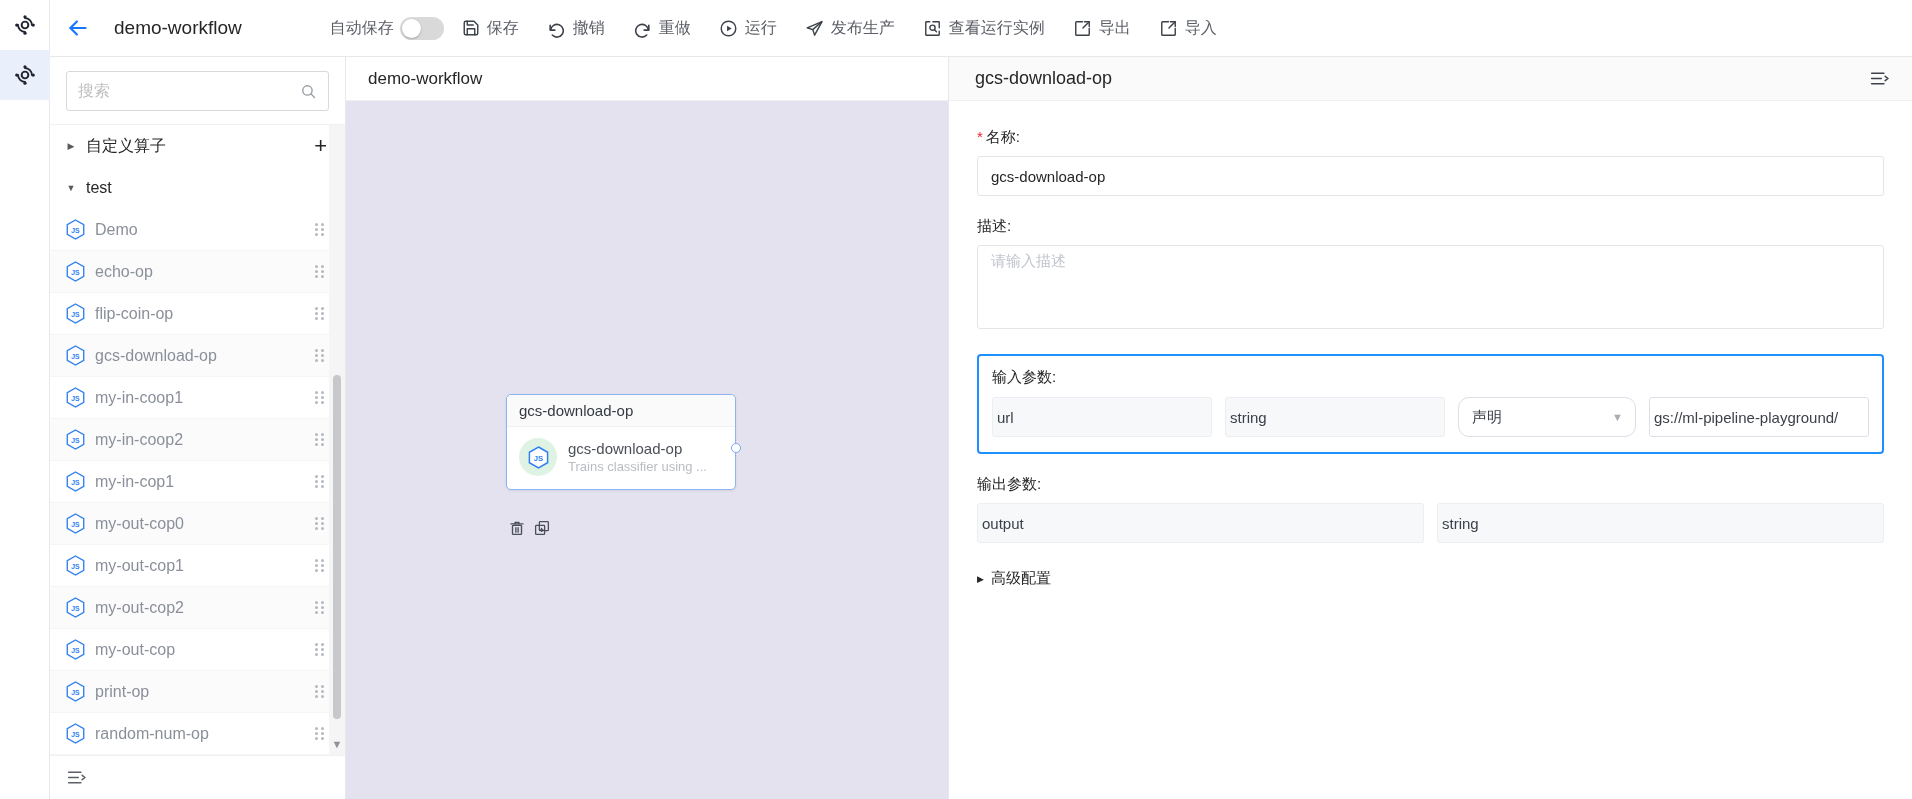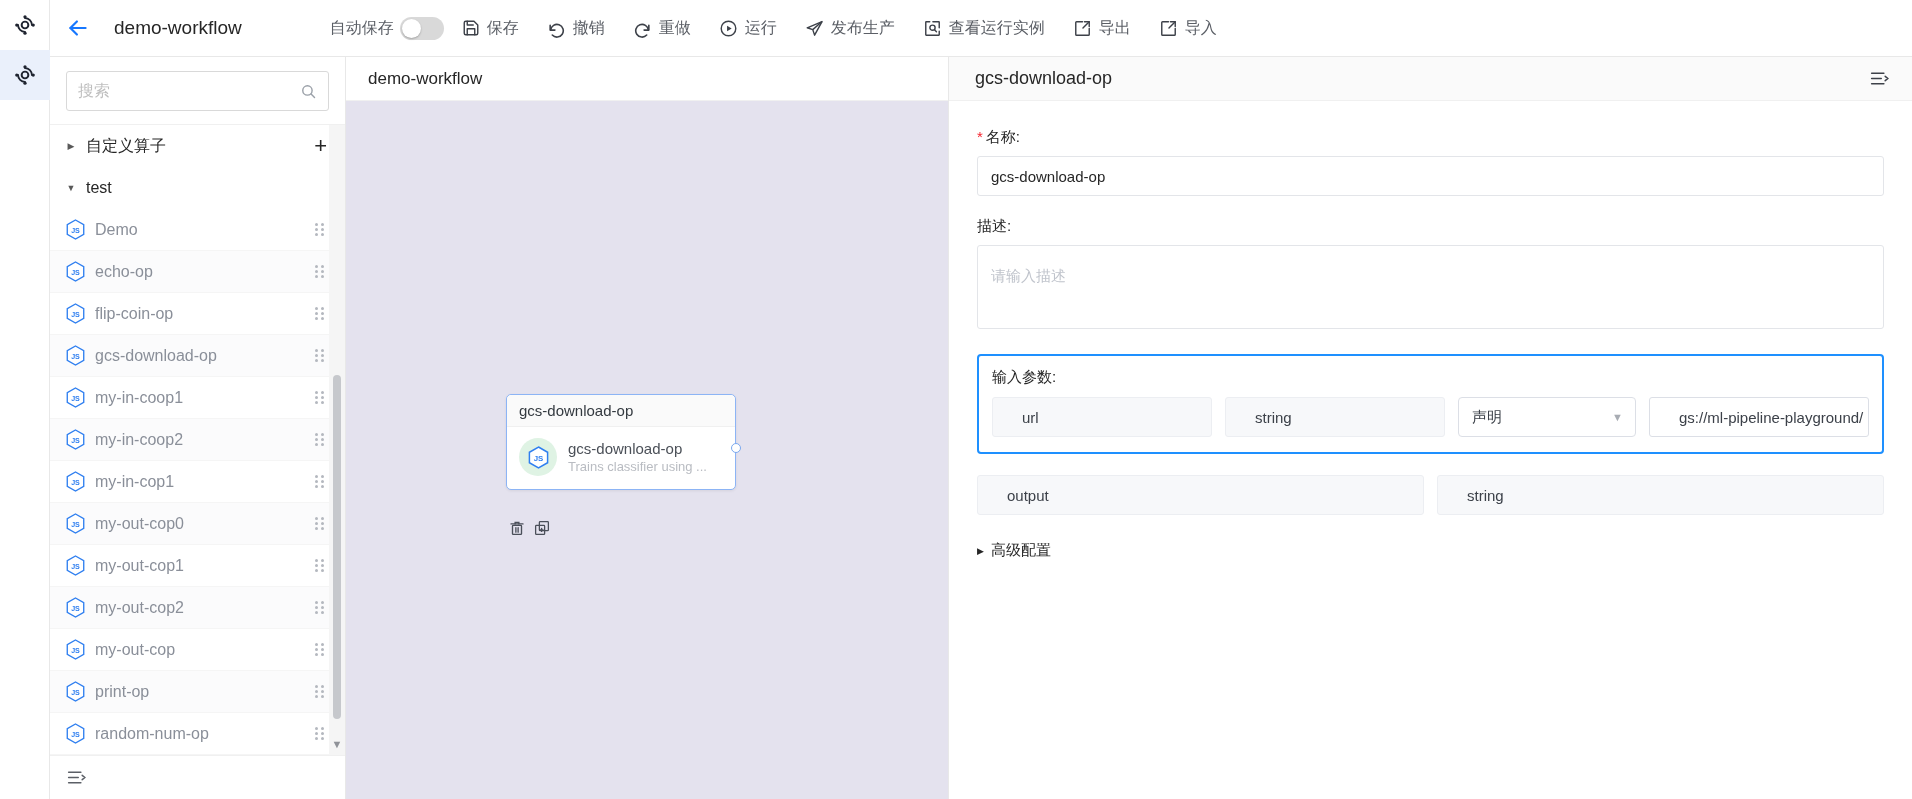--- a/index.html
+++ b/index.html
@@ -207,38 +207,38 @@
   .field { margin-bottom: 21px; }
   .flabel { font-size: 15px; color: #262626; margin-bottom: 9px; display: block; }
   .req { color: #f5222d; margin-right: 3px; }
   .inp {
     width: 100%; height: 40px; border: 1px solid #e3e5e9; border-radius: 3px;
     padding: 0 13px; font-size: 15px; color: #262626; outline: none;
     font-family: "Liberation Sans", sans-serif; background: #fff;
   }
   .inp::placeholder { color: #c0c4cc; }
   textarea.inp {
-    height: 84px; padding: 19px 13px; resize: none; line-height: 1.4;
+    height: 84px; padding: 4px 13px; resize: none; line-height: 1.4;
   }
 
   .hl-box {
     border: 2px solid #1e90ff; border-radius: 4px;
     padding: 12px 13px 15px 13px; margin-bottom: 21px;
   }
   .hl-box .flabel { margin-bottom: 10px; }
   .prow { display: flex; gap: 13px; align-items: center; }
   .pfield {
     height: 40px; border: 1px solid #eceef2; border-radius: 3px;
     background: #f7f8fa; display: flex; align-items: center;
-    padding: 0 29px; font-size: 15px; color: #3c4149;
+    padding: 0 4px; font-size: 15px; color: #3c4149;
     overflow: hidden; white-space: nowrap;
   }
   .pfield.wide { flex: 1 1 0; }
   .sel {
-    height: 40px; border: 1px solid #dcdfe6; border-radius: 4px;
+    height: 40px; border: 1px solid #dcdfe6; border-radius: 11px;
     background: #fff; display: flex; align-items: center;
     padding: 0 12px 0 13px; font-size: 15px; color: #3c4149;
     cursor: pointer; justify-content: space-between; gap: 12px;
   }
   .sel .chev { color: #a8acb3; font-size: 11px; }
   .pfield.val {
     background: #fff; border: 1px solid #dcdfe6; color: #3c4149;
   }
   .orow { display: flex; gap: 13px; text-align: center; }
   .orow .pfield { flex: 1 1 0; }
@@ -739,20 +739,21 @@
             <div class="pfield wide">string</div>
             <div class="sel" style="width:178px;flex:0 0 178px;">
               <span>声明</span>
               <span class="chev">▼</span>
             </div>
             <div class="pfield val wide">gs://ml-pipeline-playground/</div>
           </div>
         </div>
 
         <div class="field">
+          <label class="flabel">输出参数:</label>
           <div class="orow">
             <div class="pfield">output</div>
             <div class="pfield">string</div>
           </div>
         </div>
 
         <div class="adv">
           <span class="caret">▶</span>
           <span>高级配置</span>
         </div>

